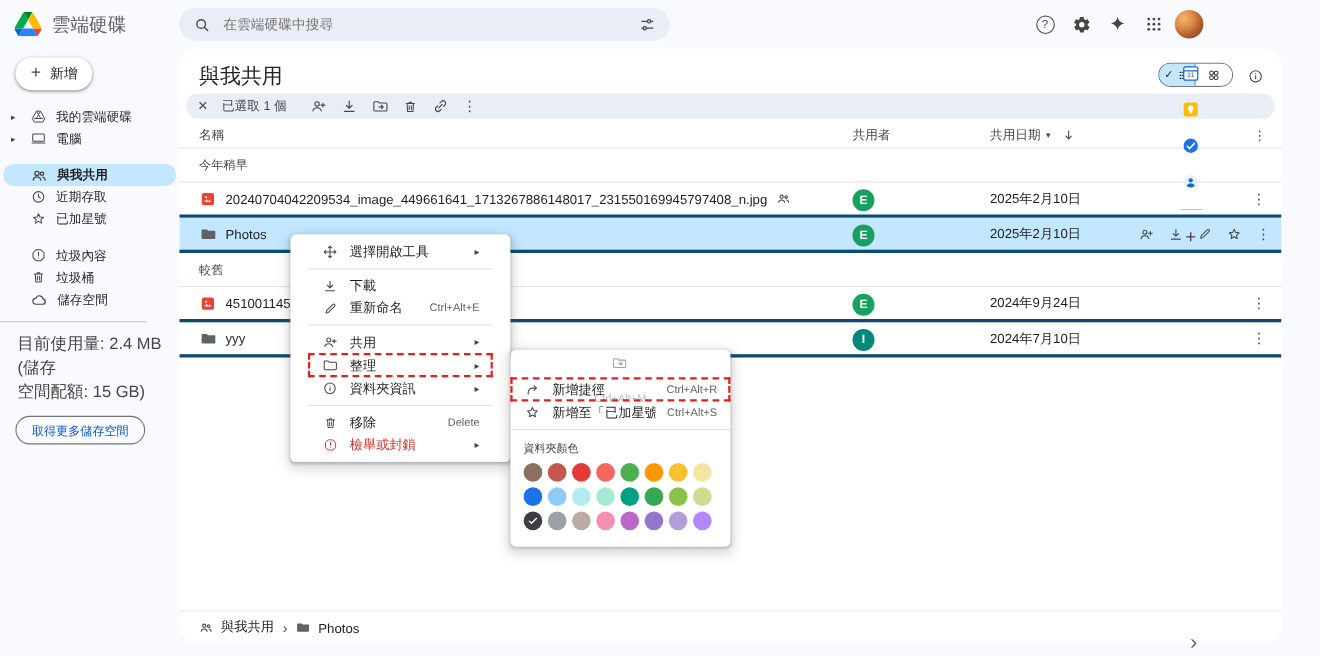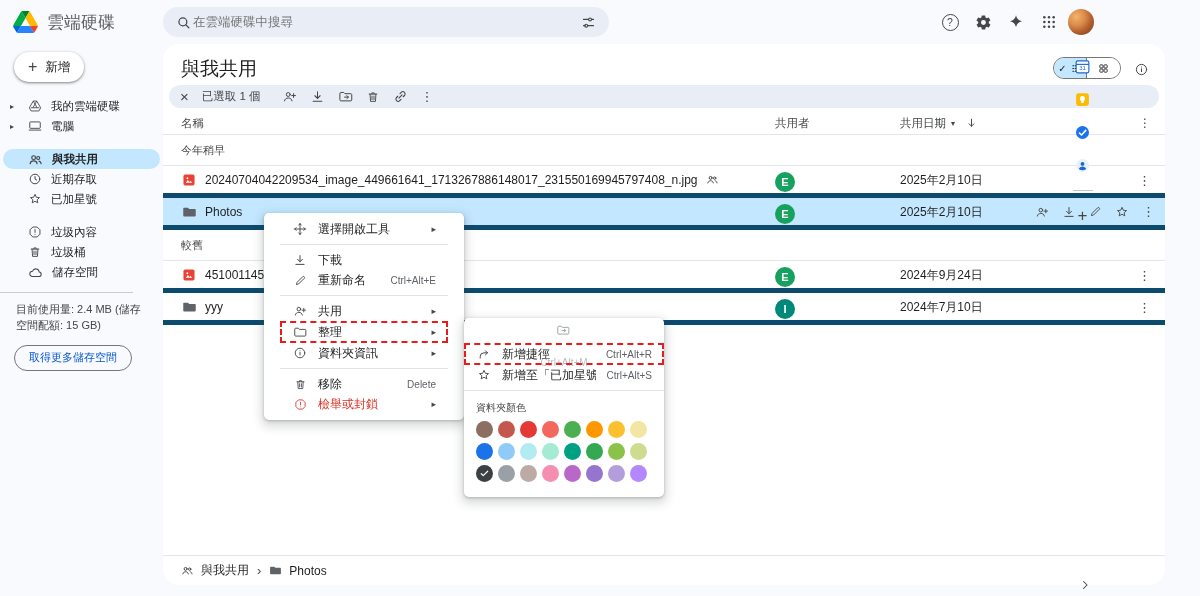--- a/index.html
+++ b/index.html
@@ -6,21 +6,21 @@
   html,body { width:1200px; height:596px; overflow:hidden; background:#f8fafd;
     font-family:"Liberation Sans","DejaVu Sans",sans-serif; color:#1f1f1f; }
   .app { position:relative; width:1100px; height:596px;border-radius:23px; }
   svg { display:block; }
 
   
   .topbar { position:absolute; top:0; left:0; right:0; height:44px; }
   .brand { position:absolute; left:13px; top:0; height:44px; display:flex; align-items:center; gap:9px; }
   .brand-title { font-size:17px; color:#5f6368; }
   .search-bar { position:absolute; left:163px; top:7px; width:446px; height:30px; background:#e9eef6;
-    border-radius:15px; display:flex; align-items:center; padding:0 13px; gap:2px; color:#444746; }
+    border-radius:15px; display:flex; align-items:center; padding:0 13px; gap:12px; color:#444746; }
   .search-input { flex:1; border:none; background:transparent; outline:none; font-size:12.5px; color:#444746;
     font-family:inherit; }
   .topbar-right { position:absolute; right:6px; top:0; height:44px; display:flex; align-items:center; gap:5px; }
   .icon-btn { width:28px; height:28px; border-radius:50%; border:none; background:transparent; display:flex;
     align-items:center; justify-content:center; color:#444746; cursor:pointer; }
   .help-circle { width:17px; height:17px; border:1.7px solid #444746; border-radius:50%;
     display:flex; align-items:center; justify-content:center; font-size:10.5px; color:#444746; }
   .avatar-top { width:26px; height:26px; border-radius:50%;
     background:radial-gradient(circle at 32% 30%, #f6b26b 0%, #d98b4a 35%, #b45f2d 60%, #6f3d1d 100%); }
 
@@ -31,21 +31,21 @@
     font-size:12.5px; color:#1f1f1f; font-family:inherit; cursor:pointer; }
   .new-plus { font-size:16px; line-height:1; color:#444746; }
   .nav { margin-top:14px; }
   .nav-item { position:relative; height:20px; margin:0 3px; display:flex; align-items:center; gap:9px;
     padding-left:25px; font-size:11.5px; color:#1f1f1f; border-radius:11px; cursor:pointer; }
   .nav-item .caret { position:absolute; left:7px; font-size:8px; color:#444746; }
   .nav-item .nav-icon { display:flex; color:#444746; }
   .nav-item.selected { background:#c2e7ff; font-weight:bold; }
   .nav-gap { height:13px; }
   .storage-divider { margin:10px 30px 0 0; border-top:1px solid #c9ccd1; }
-  .storage-info { margin:9px 0 0 16px; font-size:11px; line-height:1.45; color:#444746; }
+  .storage-info { margin:9px 0 0 16px; font-size:15px; line-height:1.45; color:#444746; }
   .get-more-btn { margin:11px 0 0 14px; height:26px; padding:0 14px; background:transparent; border:1px solid #747775;
     border-radius:13px; color:#0b57d0; font-size:11px; font-family:inherit; cursor:pointer; }
 
   
   .main-card { position:absolute; left:163px; top:44px; width:1002px; height:541px; background:#fff;
     border-radius:16px; overflow:hidden; }
   .page-title { position:absolute; left:18px; top:12px; font-size:19px; font-weight:400; color:#1f1f1f; }
   .view-toggle { position:absolute; right:44px; top:13px; height:22px; display:flex; border:1px solid #747775;
     border-radius:12px; overflow:hidden; }
   .seg { width:33px; display:flex; align-items:center; justify-content:center; gap:4px; background:#fff;
@@ -65,21 +65,21 @@
   .table-head { position:relative; height:23px; border-bottom:1px solid #e3e6ea; font-size:11.5px; color:#444746; }
   .th { position:absolute; top:50%; transform:translateY(-50%); display:flex; align-items:center; gap:5px; }
   .th-name { left:18px; } .th-sharer { left:612px; } .th-date { left:737px; }
   .th-sort { position:absolute; left:802px; top:50%; transform:translateY(-50%); color:#444746; cursor:pointer; }
   .th-more { position:absolute; right:14px; top:50%; transform:translateY(-50%); font-size:12px; color:#444746; cursor:pointer; }
   .caret-down { font-size:8px; }
 
   .section-label { position:relative; height:31px; border-bottom:1px solid #e3e6ea; }
   .section-label span { position:absolute; left:18px; bottom:7px; font-size:11px; color:#444746; }
 
-  .file-row { position:relative; height:32px; border-bottom:5px solid #0c4a6e; font-size:12px; cursor:pointer; }
+  .file-row { position:relative; height:32px; border-bottom:3px solid #0c4a6e; font-size:12px; cursor:pointer; }
   .file-row.selected { background:#c2e7ff; }
   .f-icon { position:absolute; left:19px; top:50%; transform:translateY(-50%); display:flex; }
   .folder-color { color:#5f6368; }
   .f-name { position:absolute; left:42px; top:50%; transform:translateY(-50%); display:flex; align-items:center;
     gap:8px; max-width:560px; color:#1f1f1f; }
   .name-text { white-space:nowrap; overflow:hidden; text-overflow:clip; }
   .shared-badge { display:flex; color:#444746; }
   .f-avatar { position:absolute; left:612px; top:6px; width:20px; height:20px; border-radius:50%; color:#fff;
     font-size:11px; font-weight:bold; display:flex; align-items:center; justify-content:center; }
   .f-date { position:absolute; left:737px; top:50%; transform:translateY(-50%); color:#1f1f1f; }

